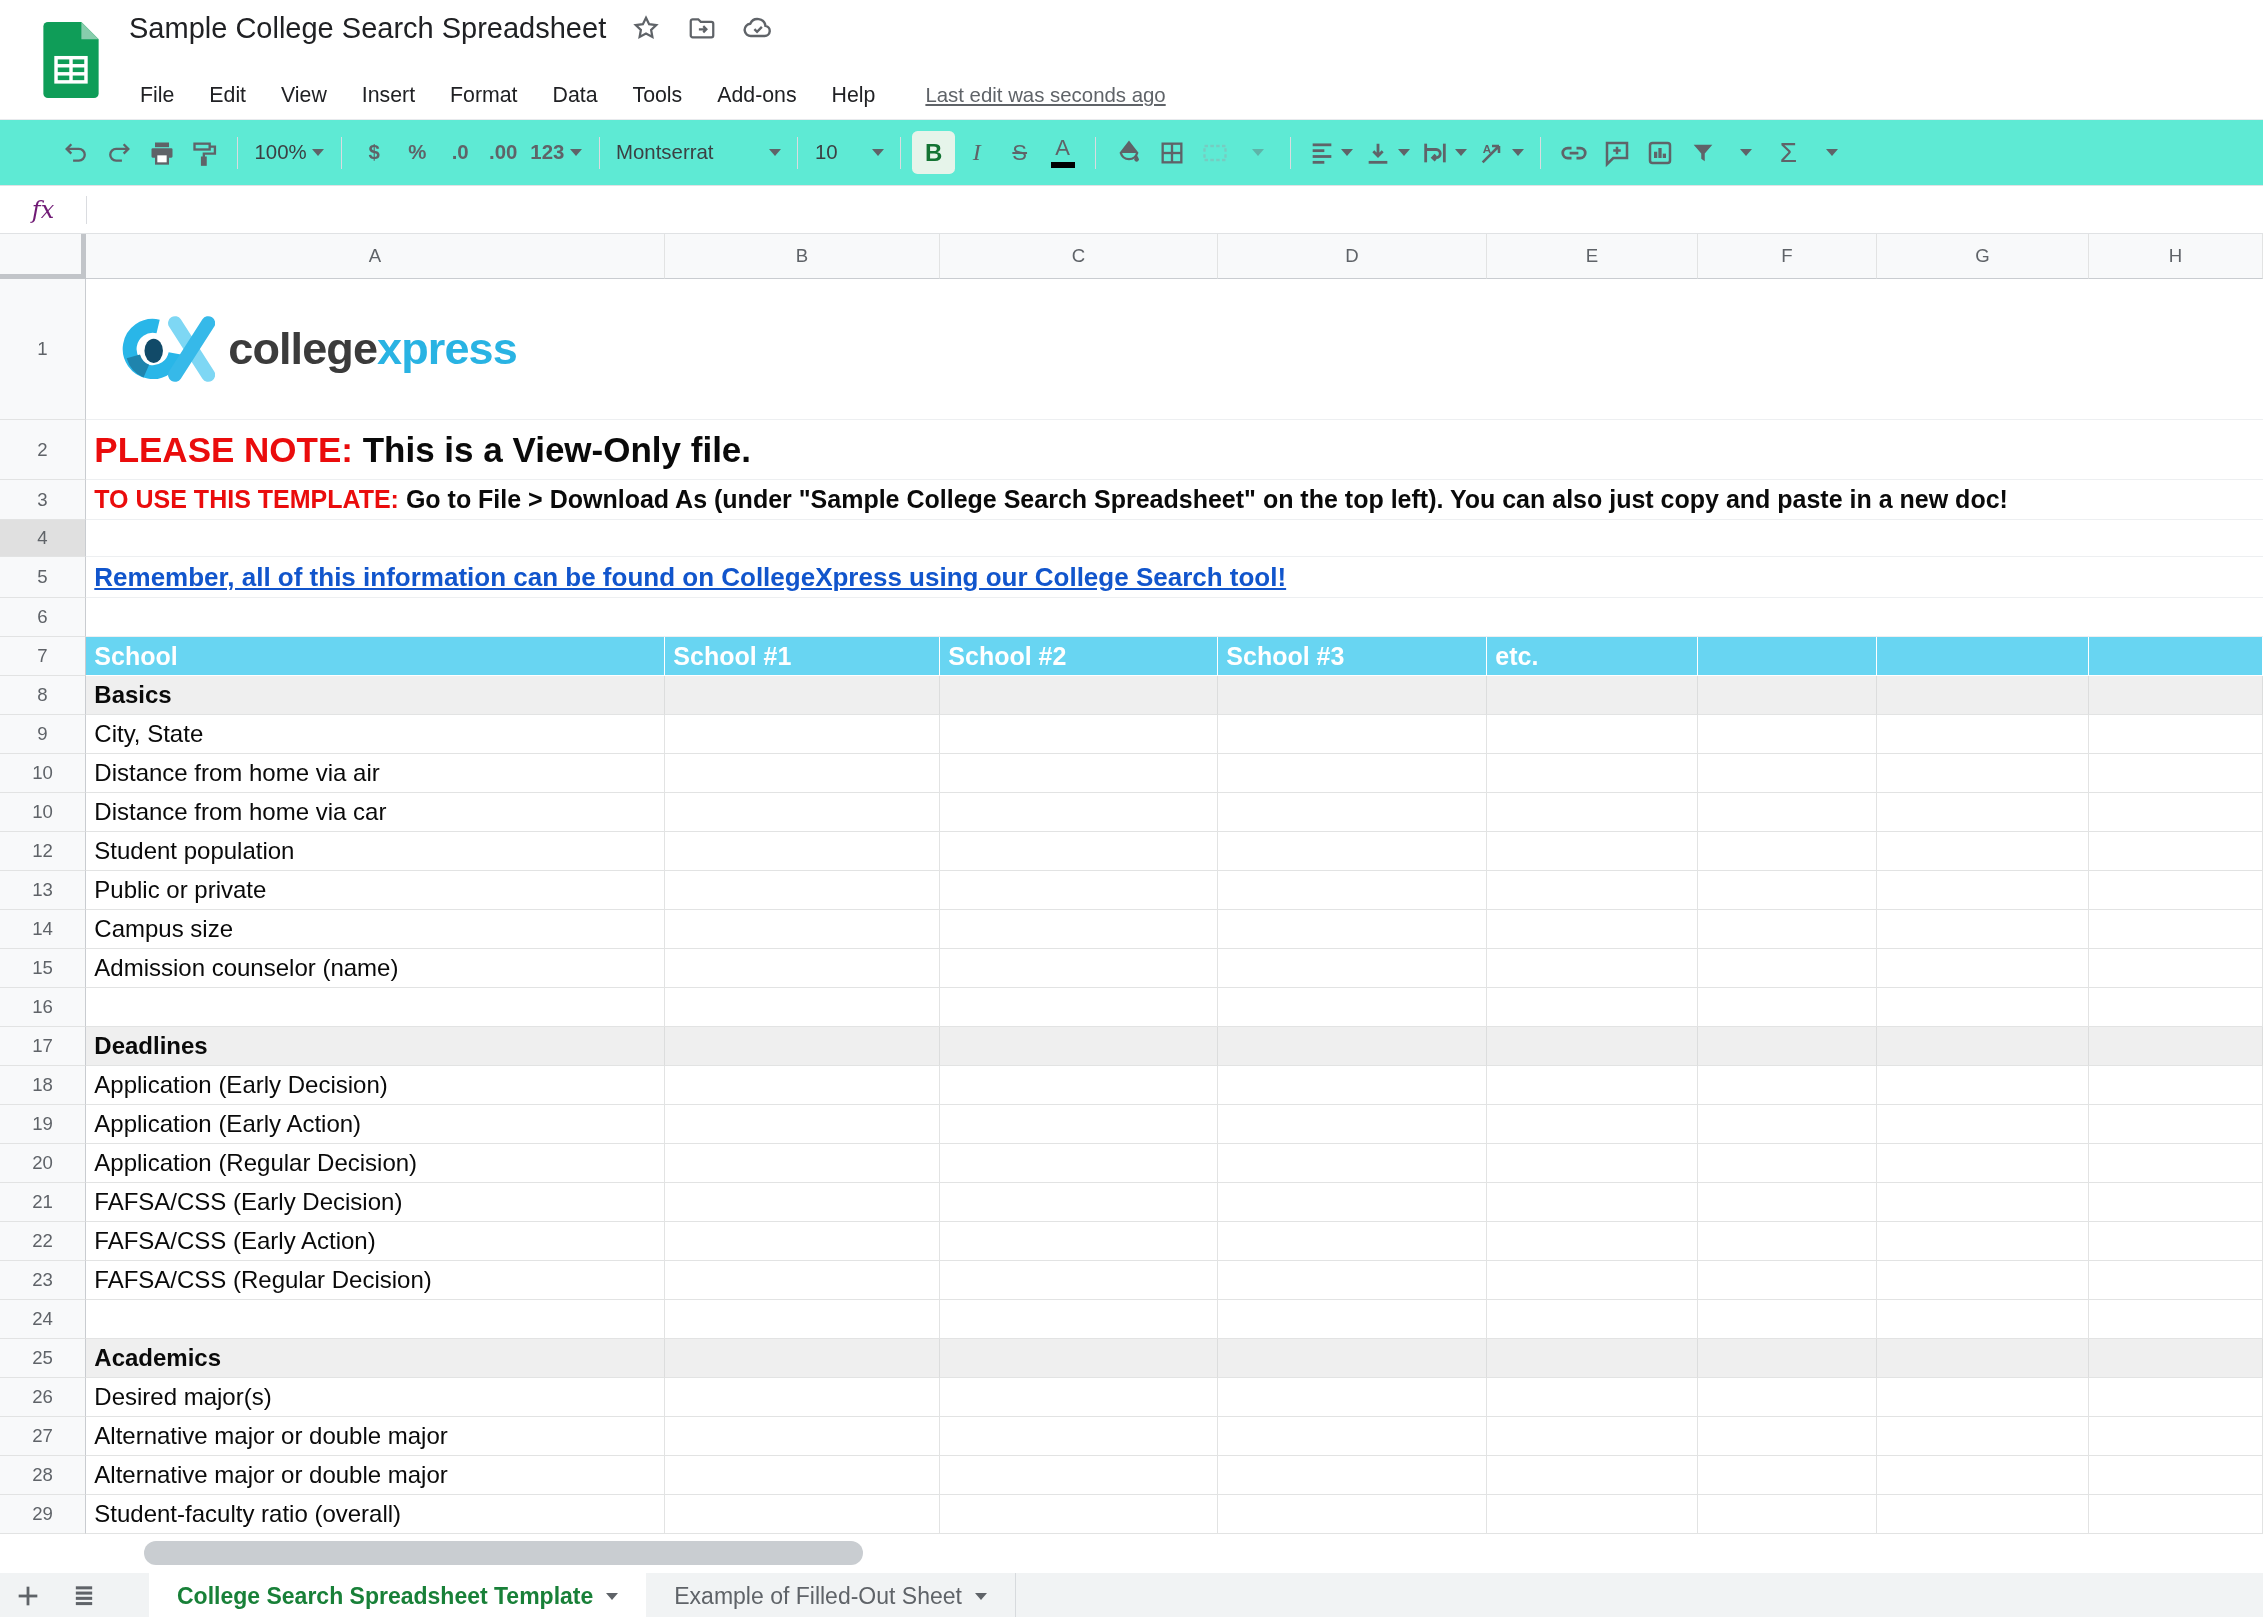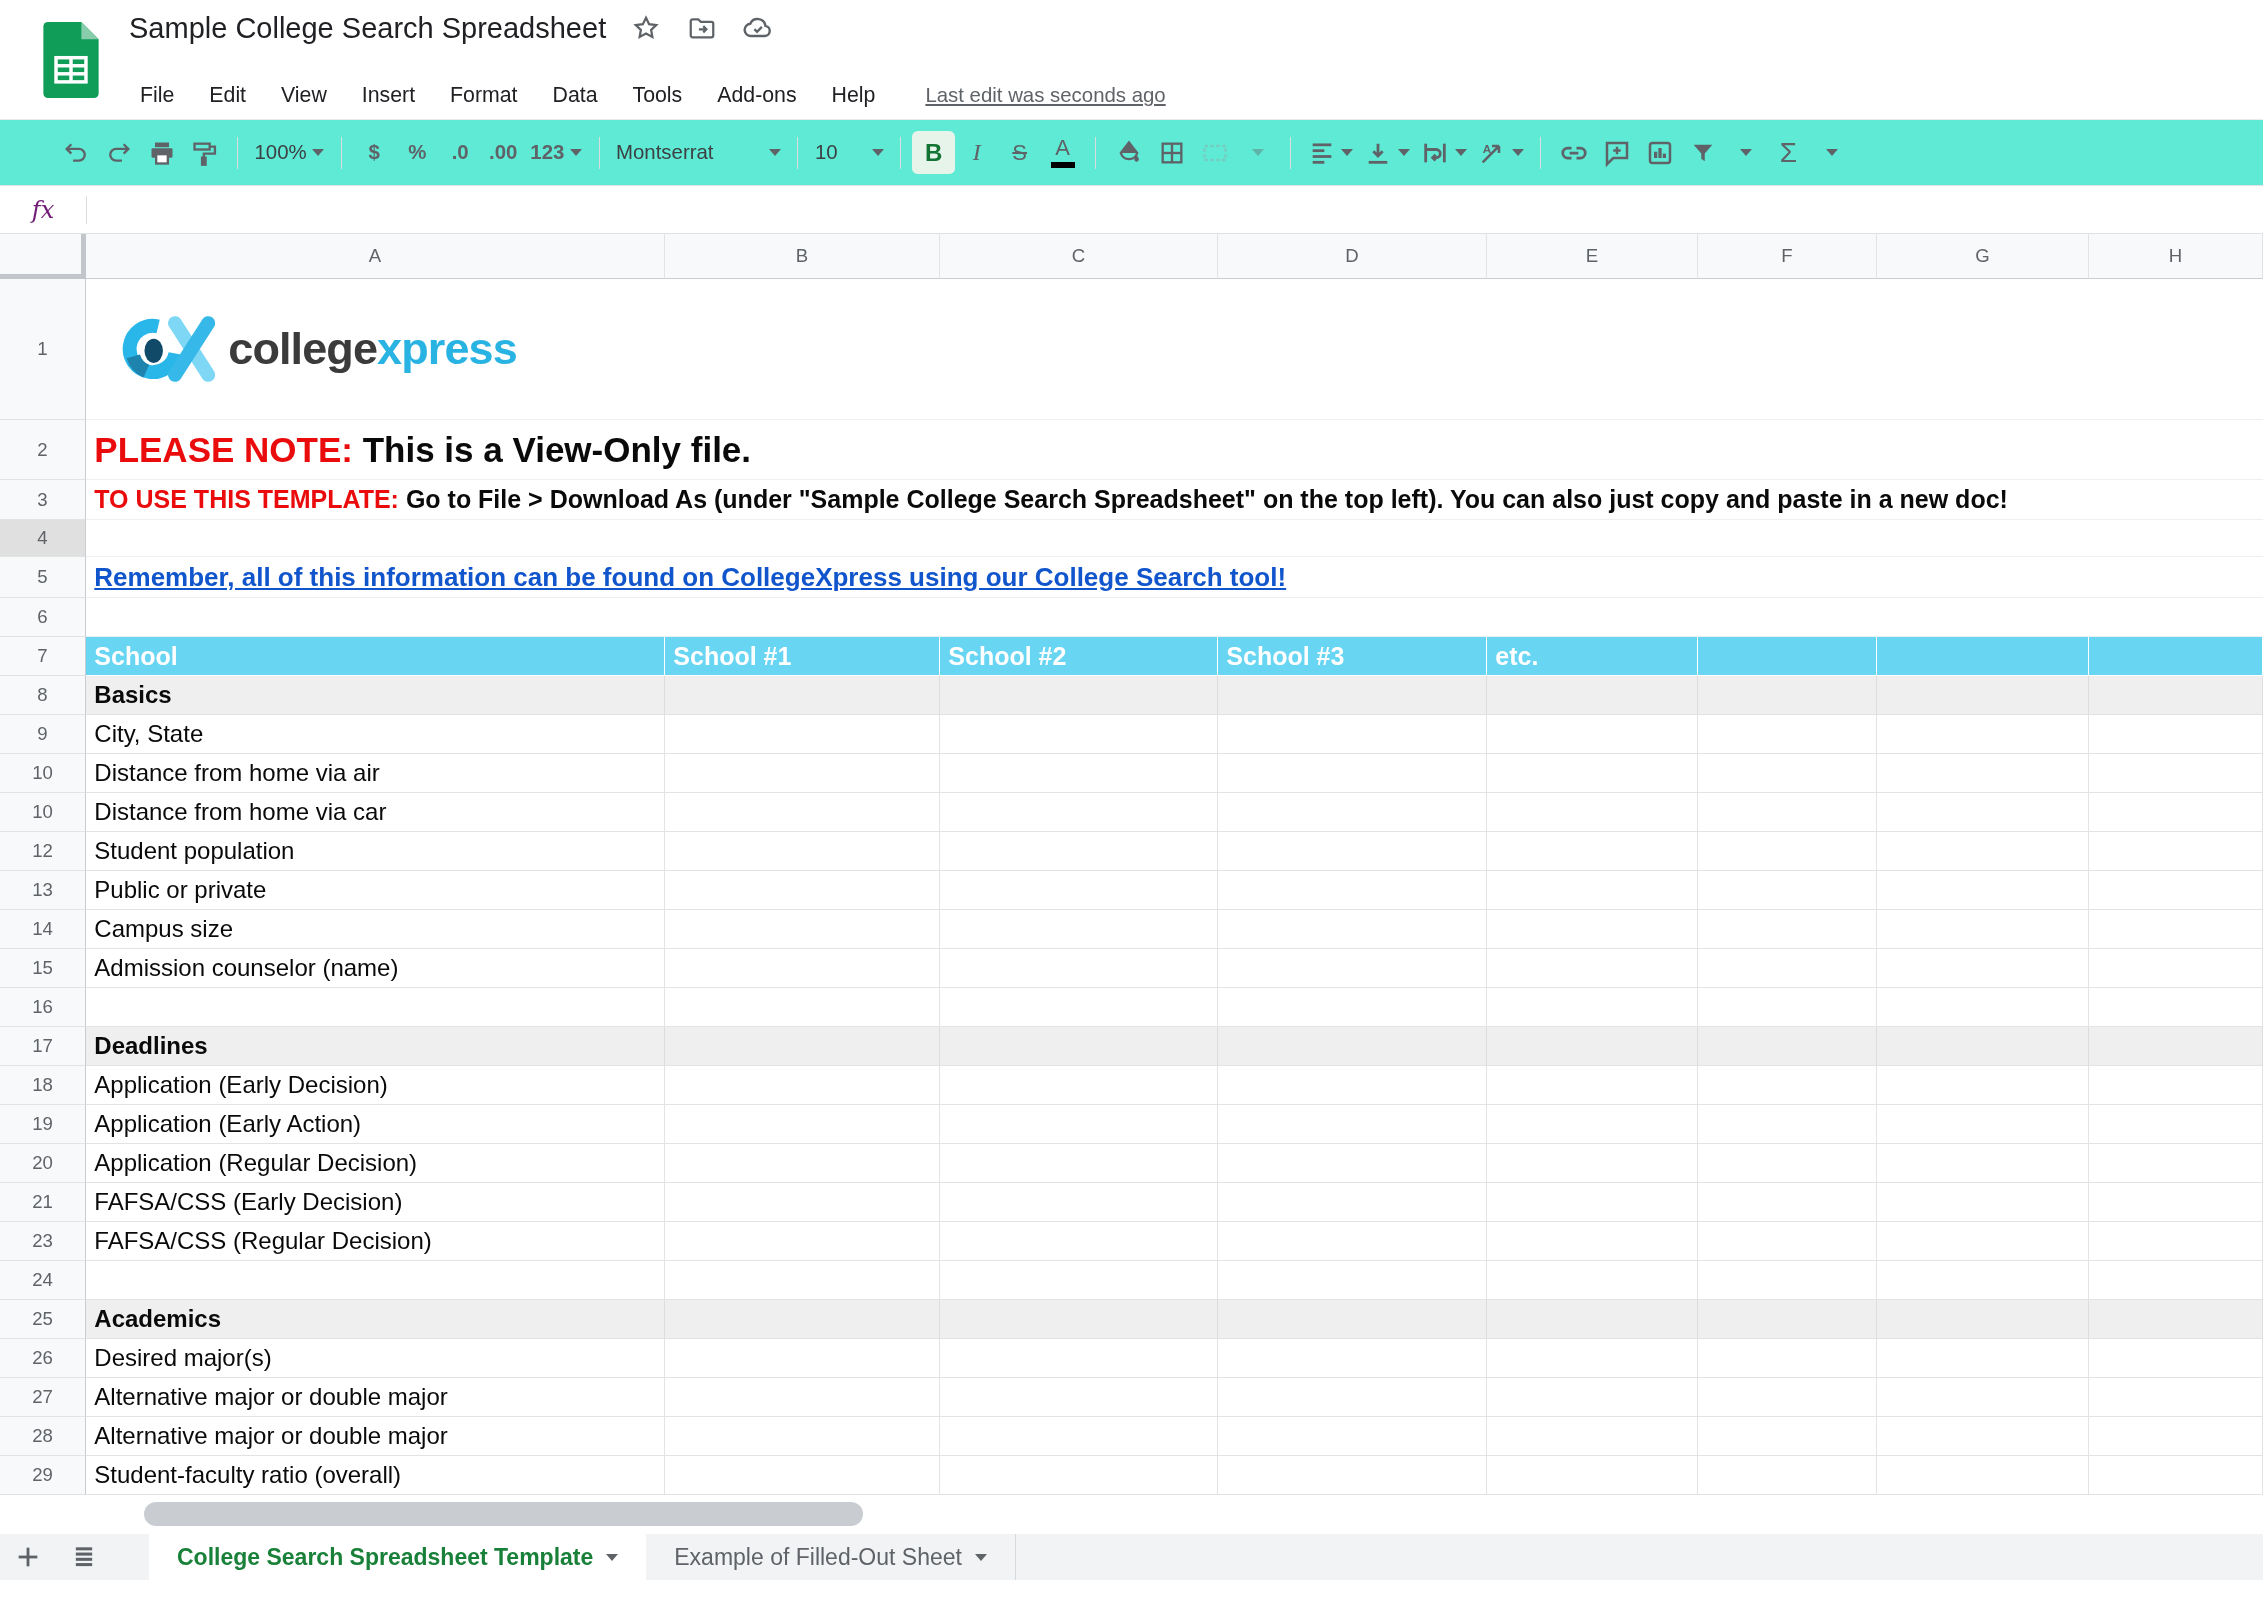--- a/index.html
+++ b/index.html
@@ -548,20 +548,33 @@
           <div class="cell" style="width: 275px;"></div>
           <div class="cell" style="width: 278px;"></div>
           <div class="cell" style="width: 269px;"></div>
           <div class="cell" style="width: 211px;"></div>
           <div class="cell" style="width: 179px;"></div>
           <div class="cell" style="width: 212px;"></div>
           <div class="cell" style="width: 174px; flex: 1 1 0%;"></div>
         </div>
       </div>
       <div class="row " style="height: 39px;">
+        <div class="gut">22</div>
+        <div class="rowbody">
+          <div class="cell" style="width: 579px;">FAFSA/CSS (Early Action)</div>
+          <div class="cell" style="width: 275px;"></div>
+          <div class="cell" style="width: 278px;"></div>
+          <div class="cell" style="width: 269px;"></div>
+          <div class="cell" style="width: 211px;"></div>
+          <div class="cell" style="width: 179px;"></div>
+          <div class="cell" style="width: 212px;"></div>
+          <div class="cell" style="width: 174px; flex: 1 1 0%;"></div>
+        </div>
+      </div>
+      <div class="row " style="height: 39px;">
         <div class="gut">23</div>
         <div class="rowbody">
           <div class="cell" style="width: 579px;">FAFSA/CSS (Regular Decision)</div>
           <div class="cell" style="width: 275px;"></div>
           <div class="cell" style="width: 278px;"></div>
           <div class="cell" style="width: 269px;"></div>
           <div class="cell" style="width: 211px;"></div>
           <div class="cell" style="width: 179px;"></div>
           <div class="cell" style="width: 212px;"></div>
           <div class="cell" style="width: 174px; flex: 1 1 0%;"></div>

